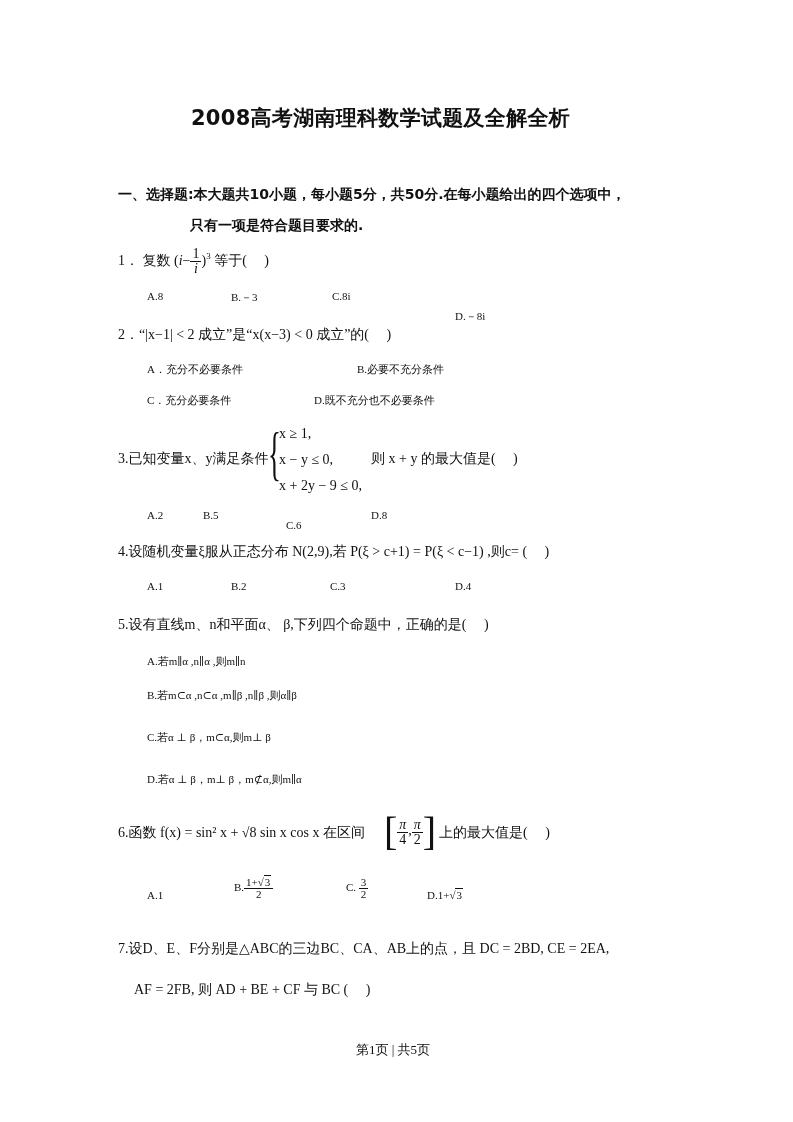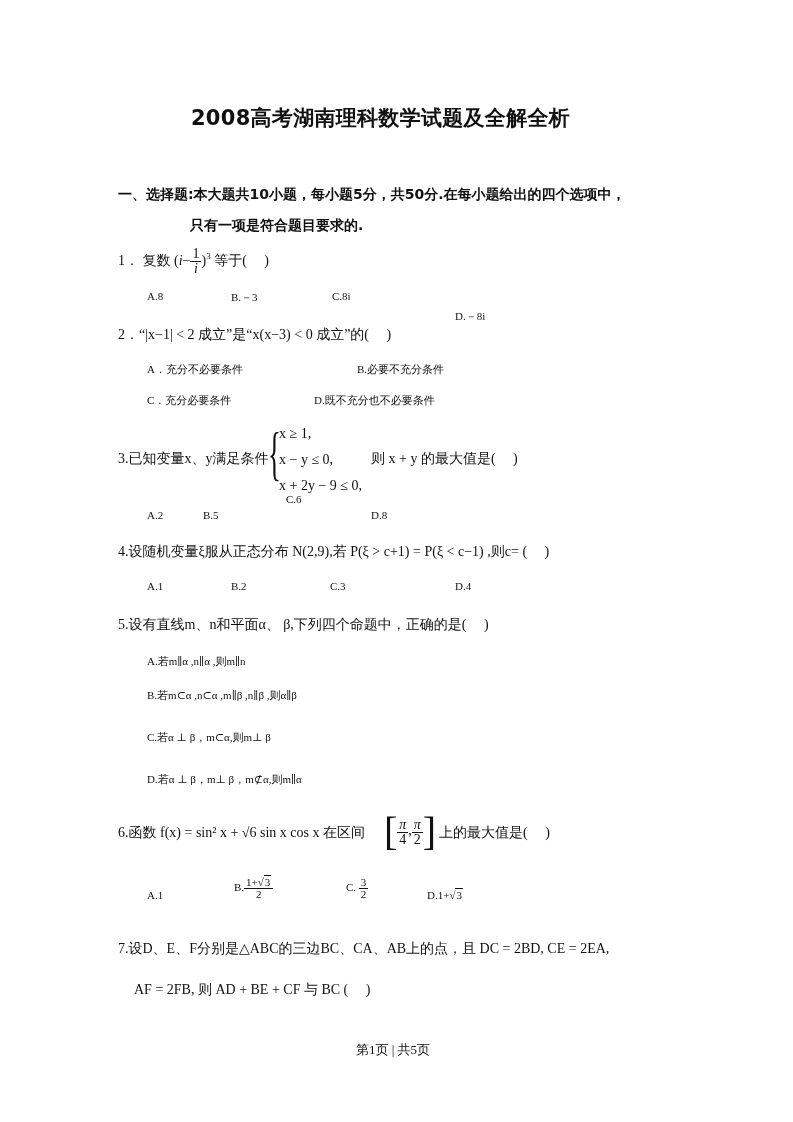--- a/index.html
+++ b/index.html
@@ -53,41 +53,41 @@
 </div>
 <div class="abs brace" style="left:268px; top:423px;">{</div>
 <div class="abs sys" style="left:279px; top:421px;">
   <div>x ≥ 1,</div>
   <div>x − y ≤ 0,</div>
   <div>x + 2y − 9 ≤ 0,</div>
 </div>
 <div class="abs q" style="left:371px; top:450px;">则 x + y 的最大值是(　 )</div>
 <div class="abs opt" style="left:147px; top:509px;">A.2</div>
 <div class="abs opt" style="left:203px; top:509px;">B.5</div>
-<div class="abs opt" style="left:286px; top:493px;">C.6</div>
+<div class="abs opt" style="left:286px; top:519px;">C.6</div>
 <div class="abs opt" style="left:371px; top:509px;">D.8</div>
 
 <div class="abs q" style="left:118px; top:543px;">
   <span>4.</span><span>设随机变量ξ服从正态分布 N(2,9),若 P(ξ &gt; c+1) = P(ξ &lt; c−1) ,则c= (　 )</span>
 </div>
 <div class="abs opt" style="left:147px; top:580px;">A.1</div>
 <div class="abs opt" style="left:231px; top:580px;">B.2</div>
 <div class="abs opt" style="left:330px; top:580px;">C.3</div>
 <div class="abs opt" style="left:455px; top:580px;">D.4</div>
 
 <div class="abs q" style="left:118px; top:616px;">
   <span>5.</span><span>设有直线m、n和平面α、 β,下列四个命题中，正确的是(　 )</span>
 </div>
 <div class="abs opt" style="left:147px; top:654px;">A.若m∥α ,n∥α ,则m∥n</div>
 <div class="abs opt" style="left:147px; top:688px;">B.若m⊂α ,n⊂α ,m∥β ,n∥β ,则α∥β</div>
 <div class="abs opt" style="left:147px; top:730px;">C.若α ⊥ β，m⊂α,则m⊥ β</div>
 <div class="abs opt" style="left:147px; top:772px;">D.若α ⊥ β，m⊥ β，m⊄α,则m∥α</div>
 
 <div class="abs q" style="left:118px; top:824px;">
-  <span>6.</span><span>函数 f(x) = sin² x + √6 sin x cos x 在区间</span>
+  <span>6.</span><span>函数 f(x) = sin² x + √8 sin x cos x 在区间</span>
 </div>
 <div class="abs q" style="left:384px; top:812px;">
   <span class="bracket">[</span><span class="frac"><span class="n"><i class="m">π</i></span><span class="d">4</span></span>,<span class="frac"><span class="n"><i class="m">π</i></span><span class="d">2</span></span><span class="bracket">]</span>
 </div>
 <div class="abs q" style="left:439px; top:824px;">上的最大值是(　 )</div>
 <div class="abs opt" style="left:147px; top:889px;">A.1</div>
 <div class="abs opt" style="left:234px; top:877px;">
   B.<span class="frac"><span class="n">1+√<span class="sq">3</span></span><span class="d">2</span></span>
 </div>
 <div class="abs opt" style="left:346px; top:877px;">

